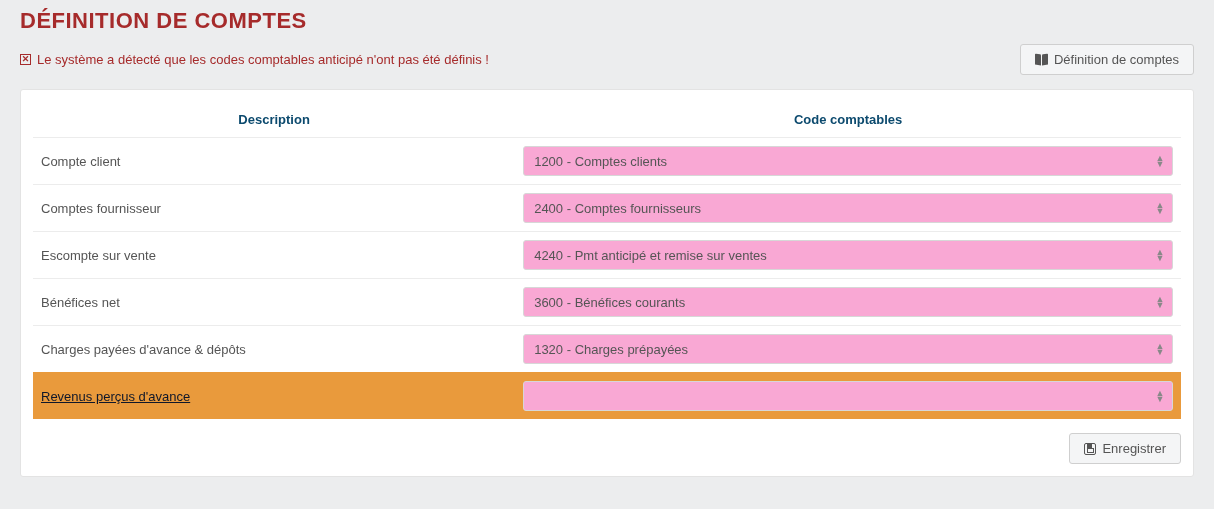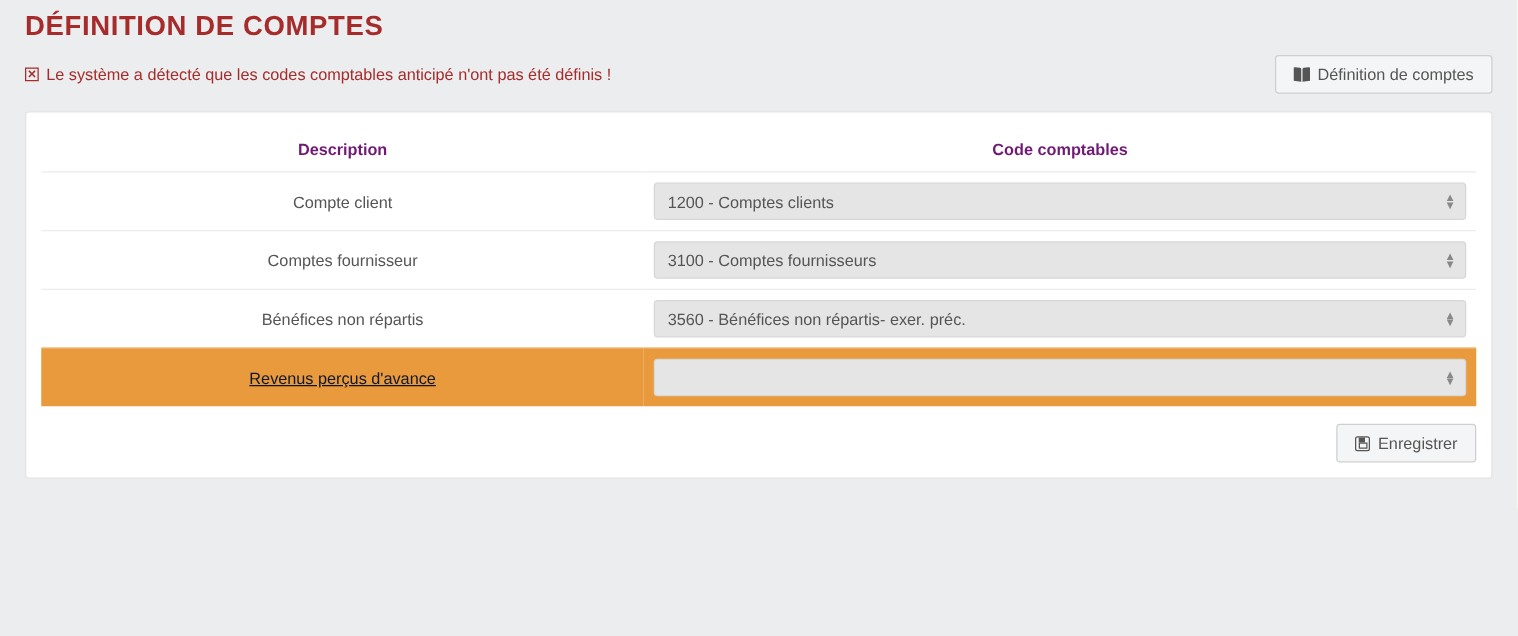--- a/index.html
+++ b/index.html
@@ -102,47 +102,46 @@
 
   table.defs {
     width: 100%;
     border-collapse: collapse;
   }
   table.defs th {
     font-weight: 700;
     text-align: center;
     padding: 10px 8px;
     background: #fff;
-    color: #701a75;
+    color: #0c4a6e;
   }
   table.defs td {
     padding: 8px 8px;
     border-top: 1px solid #ececec;
     vertical-align: middle;
     color: #555;
-    text-align: center;
   }
   table.defs td.desc {
     width: 42%;
     padding-left: 8px;
   }
   table.defs tr.highlight td {
     background: #e99a3c;
     color: #fff;
     border-top: 1px solid #e99a3c;
   }
   table.defs tr.highlight td.desc { color: #0f172a; text-decoration: underline; }
 
   .select-wrap {
     position: relative;
     width: 100%;
   }
   .select {
     width: 100%;
-    background: #e5e5e5;
+    background: #f9a8d4;
     border: 1px solid #d7d7d7;
     border-radius: 3px;
     padding: 6px 28px 6px 10px;
     font-size: 13px;
     color: #555;
     cursor: pointer;
     min-height: 30px;
     display: flex;
     align-items: center;
   }
@@ -202,32 +201,54 @@
                 </div>
                 <span class="select-arrows"></span>
               </div>
             </td>
           </tr>
           <tr>
             <td class="desc">Comptes fournisseur</td>
             <td>
               <div class="select-wrap">
                 <div class="select">
-                  <span>3100 - Comptes fournisseurs</span>
-                </div>
-                <span class="select-arrows"></span>
-              </div>
-            </td>
-          </tr>
-          <tr>
-            <td class="desc">Bénéfices non répartis</td>
-            <td>
-              <div class="select-wrap">
-                <div class="select">
-                  <span>3560 - Bénéfices non répartis- exer. préc.</span>
+                  <span>2400 - Comptes fournisseurs</span>
+                </div>
+                <span class="select-arrows"></span>
+              </div>
+            </td>
+          </tr>
+          <tr>
+            <td class="desc">Escompte sur vente</td>
+            <td>
+              <div class="select-wrap">
+                <div class="select">
+                  <span>4240 - Pmt anticipé et remise sur ventes</span>
+                </div>
+                <span class="select-arrows"></span>
+              </div>
+            </td>
+          </tr>
+          <tr>
+            <td class="desc">Bénéfices net</td>
+            <td>
+              <div class="select-wrap">
+                <div class="select">
+                  <span>3600 - Bénéfices courants</span>
+                </div>
+                <span class="select-arrows"></span>
+              </div>
+            </td>
+          </tr>
+          <tr>
+            <td class="desc">Charges payées d'avance &amp; dépôts</td>
+            <td>
+              <div class="select-wrap">
+                <div class="select">
+                  <span>1320 - Charges prépayées</span>
                 </div>
                 <span class="select-arrows"></span>
               </div>
             </td>
           </tr>
           <tr class="highlight">
             <td class="desc">Revenus perçus d'avance</td>
             <td>
               <div class="select-wrap">
                 <div class="select">

